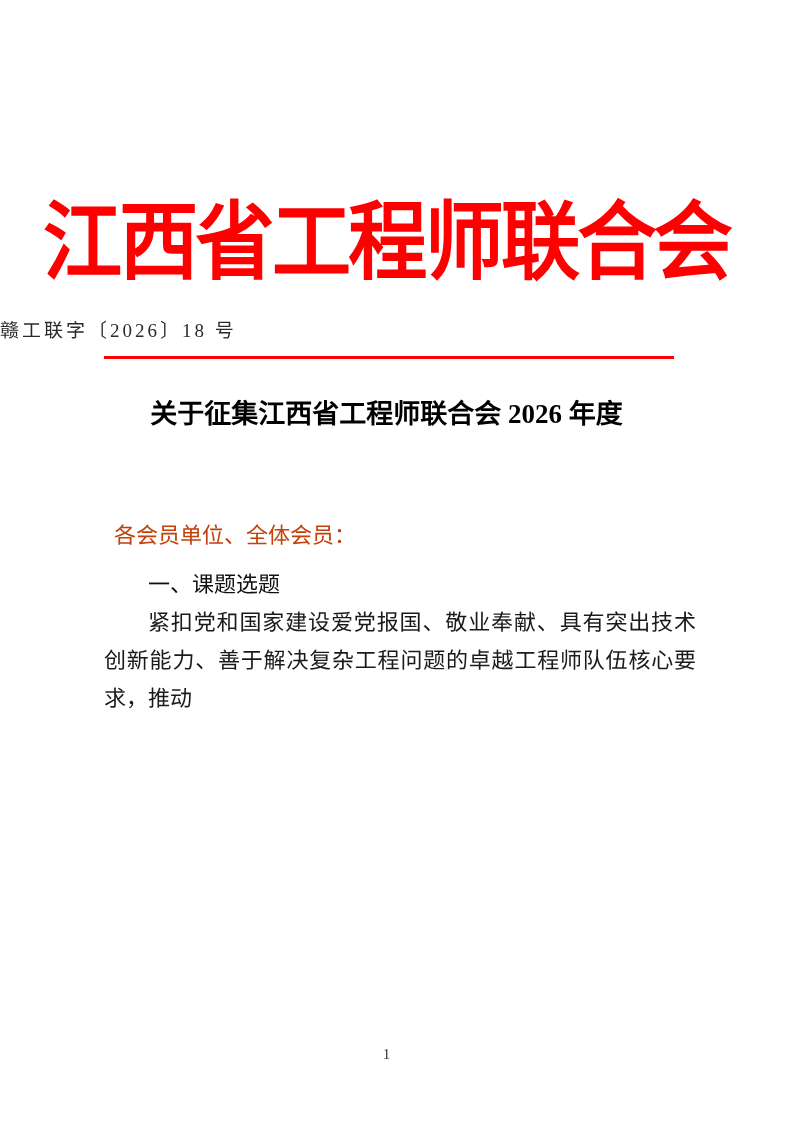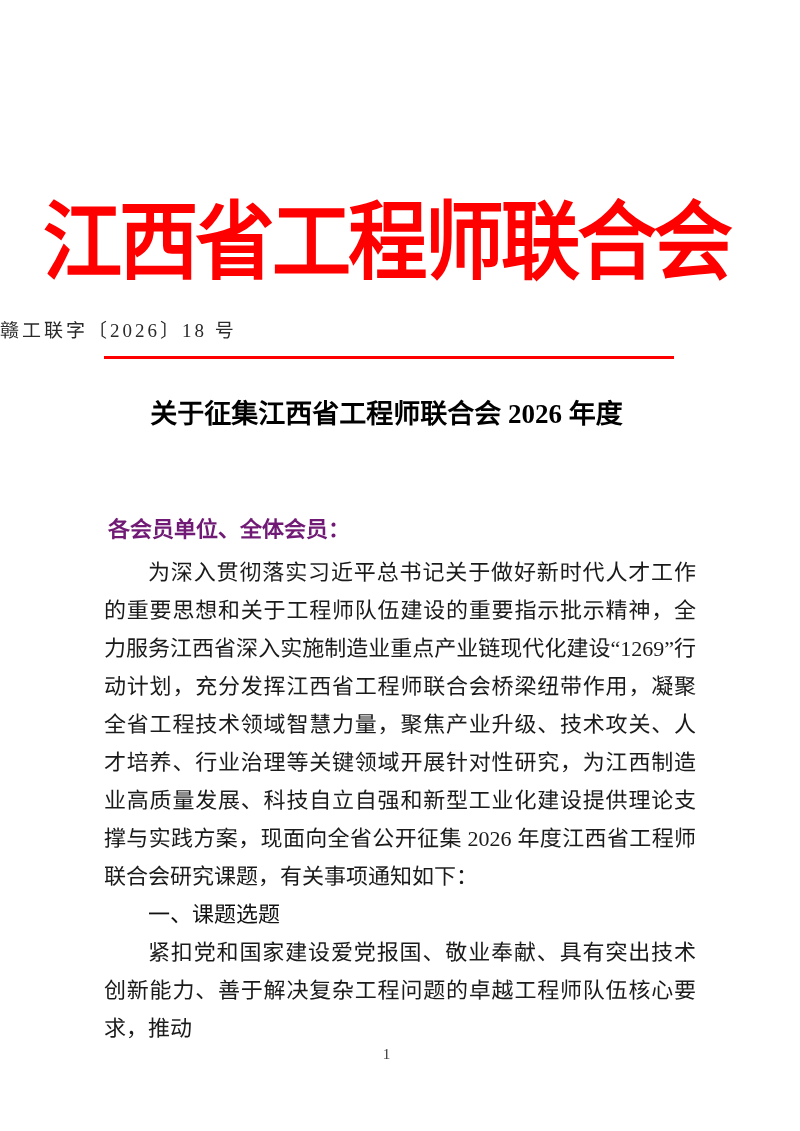--- a/index.html
+++ b/index.html
@@ -71,26 +71,26 @@
     color: #000000;
   }
   
   .content {
     position: absolute;
     top: 506px;
     left: 104px;
     width: 592px;
   }
   .salutation {
-    margin: 4px;
+    margin: 10px;
     font-family: "Liberation Sans", sans-serif;
-    font-weight: bold;
+    font-weight: normal;
     font-size: 22px;
     line-height: 40px;
-    color: #701a75;
+    color: #c2410c;
   }
   .para {
     margin: 0;
     font-family: "Liberation Serif", serif;
     font-size: 22px;
     line-height: 38px;
     text-align: justify;
     text-justify: inter-character;
     text-indent: 2em;
     color: var(--text-color, #1a1a1a);
@@ -127,21 +127,20 @@
 
   <div class="red-line"></div>
 
   <h2 class="doc-title">
     <span>关于征集江西省工程师联合会 2026 年度</span><br>
   </h2>
 
   <div class="content">
     <p class="salutation">各会员单位、全体会员：</p>
 
-    <p class="para">为深入贯彻落实习近平总书记关于做好新时代人才工作的重要思想和关于工程师队伍建设的重要指示批示精神，全力服务江西省深入实施制造业重点产业链现代化建设“1269”行动计划，充分发挥江西省工程师联合会桥梁纽带作用，凝聚全省工程技术领域智慧力量，聚焦产业升级、技术攻关、人才培养、行业治理等关键领域开展针对性研究，为江西制造业高质量发展、科技自立自强和新型工业化建设提供理论支撑与实践方案，现面向全省公开征集 2026 年度江西省工程师联合会研究课题，有关事项通知如下：</p>
 
     <h3 class="section-heading">一、课题选题</h3>
 
     <p class="para">紧扣党和国家建设爱党报国、敬业奉献、具有突出技术创新能力、善于解决复杂工程问题的卓越工程师队伍核心要求，推动</p>
   </div>
 
   <div class="page-number">1</div>
 
 </div>
 

